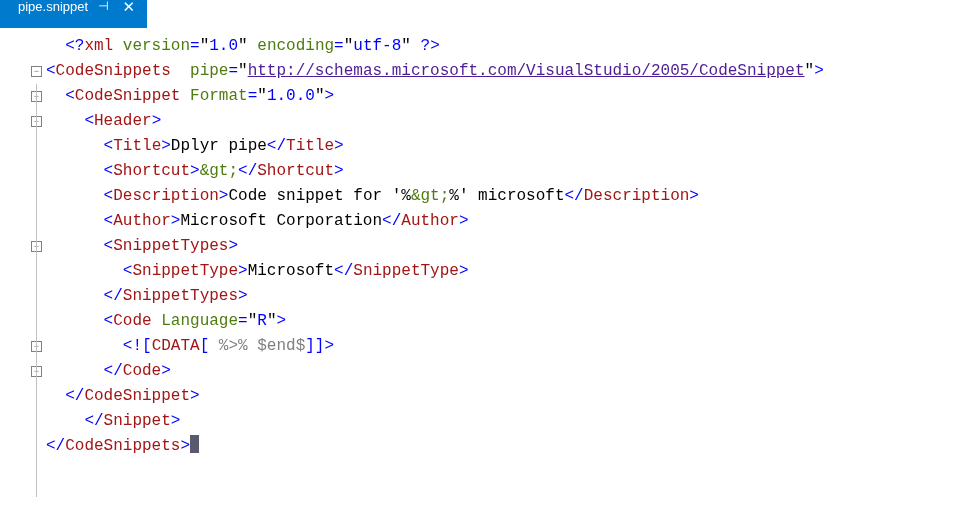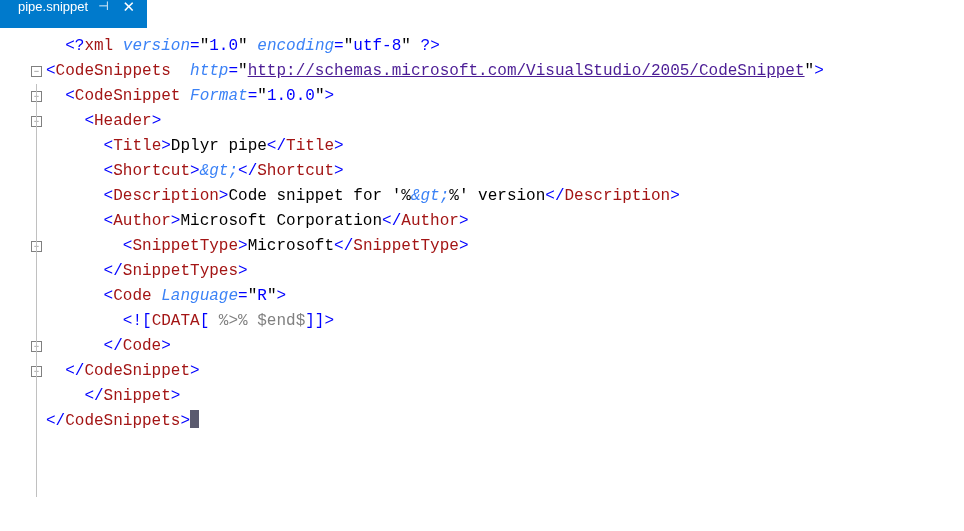--- a/index.html
+++ b/index.html
@@ -82,21 +82,21 @@
       flex: 1;
       padding-left: 0px;
     }
     .code-line {
       height: 25px;
       line-height: 25px;
       white-space: pre;
     }
     .t-blue { color: #0000ff; }
     .t-maroon { color: #a31515; }
-    .t-red { color: #3b82f6; font-style: italic; }
+    .t-red { color: #4d7c0f; }
     .t-black { color: #000000; }
     .t-link { color: #4c1d95; text-decoration: underline; }
     .t-gray { color: #808080; text-align: right; }
     .cursor-block {
       display: inline-block;
       width: 9px;
       height: 18px;
       background: #5a5a6e;
       vertical-align: middle;
       margin-top: -3px;
@@ -174,34 +174,35 @@
       </div>
     <div class="gutter-row">
         <div class="fold-line-v" style="bottom:12px"></div>
       </div>
   </div>
 
   <div class="code-area">
 
     <div class="code-line"><span class="t-blue">  &lt;?</span><span class="t-maroon">xml </span><span class="t-red">version</span><span class="t-blue">=</span><span class="t-black">"</span><span class="t-blue">1.0</span><span class="t-black">"</span><span class="t-red"> </span><span class="t-red">encoding</span><span class="t-blue">=</span><span class="t-black">"</span><span class="t-blue">utf-8</span><span class="t-black">"</span><span class="t-blue"> ?&gt;</span></div>
 
-    <div class="code-line"><span class="t-blue">&lt;</span><span class="t-maroon">CodeSnippets</span><span class="t-red">  </span><span class="t-red">http</span><span class="t-blue">=</span><span class="t-black">"</span><span class="t-link">http://schemas.microsoft.com/VisualStudio/2005/CodeSnippet</span><span class="t-black">"</span><span class="t-blue">&gt;</span></div>
+    <div class="code-line"><span class="t-blue">&lt;</span><span class="t-maroon">CodeSnippets</span><span class="t-red">  </span><span class="t-red">pipe</span><span class="t-blue">=</span><span class="t-black">"</span><span class="t-link">http://schemas.microsoft.com/VisualStudio/2005/CodeSnippet</span><span class="t-black">"</span><span class="t-blue">&gt;</span></div>
 
     <div class="code-line"><span class="t-blue">  &lt;</span><span class="t-maroon">CodeSnippet</span><span> </span><span class="t-red">Format</span><span class="t-blue">=</span><span class="t-black">"</span><span class="t-blue">1.0.0</span><span class="t-black">"</span><span class="t-blue">&gt;</span></div>
 
     <div class="code-line"><span class="t-blue">    &lt;</span><span class="t-maroon">Header</span><span class="t-blue">&gt;</span></div>
 
     <div class="code-line"><span class="t-blue">      &lt;</span><span class="t-maroon">Title</span><span class="t-blue">&gt;</span><span class="t-black">Dplyr pipe</span><span class="t-blue">&lt;/</span><span class="t-maroon">Title</span><span class="t-blue">&gt;</span></div>
 
     <div class="code-line"><span class="t-blue">      &lt;</span><span class="t-maroon">Shortcut</span><span class="t-blue">&gt;</span><span class="t-red">&amp;gt;</span><span class="t-blue">&lt;/</span><span class="t-maroon">Shortcut</span><span class="t-blue">&gt;</span></div>
 
-    <div class="code-line"><span class="t-blue">      &lt;</span><span class="t-maroon">Description</span><span class="t-blue">&gt;</span><span class="t-black">Code snippet for '%</span><span class="t-red">&amp;gt;</span><span class="t-black">%' version</span><span class="t-blue">&lt;/</span><span class="t-maroon">Description</span><span class="t-blue">&gt;</span></div>
+    <div class="code-line"><span class="t-blue">      &lt;</span><span class="t-maroon">Description</span><span class="t-blue">&gt;</span><span class="t-black">Code snippet for '%</span><span class="t-red">&amp;gt;</span><span class="t-black">%' microsoft</span><span class="t-blue">&lt;/</span><span class="t-maroon">Description</span><span class="t-blue">&gt;</span></div>
 
     <div class="code-line"><span class="t-blue">      &lt;</span><span class="t-maroon">Author</span><span class="t-blue">&gt;</span><span class="t-black">Microsoft Corporation</span><span class="t-blue">&lt;/</span><span class="t-maroon">Author</span><span class="t-blue">&gt;</span></div>
 
+    <div class="code-line"><span class="t-blue">      &lt;</span><span class="t-maroon">SnippetTypes</span><span class="t-blue">&gt;</span></div>
 
     <div class="code-line"><span class="t-blue">        &lt;</span><span class="t-maroon">SnippetType</span><span class="t-blue">&gt;</span><span class="t-black">Microsoft</span><span class="t-blue">&lt;/</span><span class="t-maroon">SnippetType</span><span class="t-blue">&gt;</span></div>
 
     <div class="code-line"><span class="t-blue">      &lt;/</span><span class="t-maroon">SnippetTypes</span><span class="t-blue">&gt;</span></div>
 
 
 
     <div class="code-line"><span class="t-blue">      &lt;</span><span class="t-maroon">Code</span><span> </span><span class="t-red">Language</span><span class="t-blue">=</span><span class="t-black">"</span><span class="t-blue">R</span><span class="t-black">"</span><span class="t-blue">&gt;</span></div>
 
     <div class="code-line"><span class="t-blue">        &lt;![</span><span class="t-maroon">CDATA</span><span class="t-blue">[</span><span class="t-gray"> %&gt;% $end$</span><span class="t-blue">]]&gt;</span></div>

